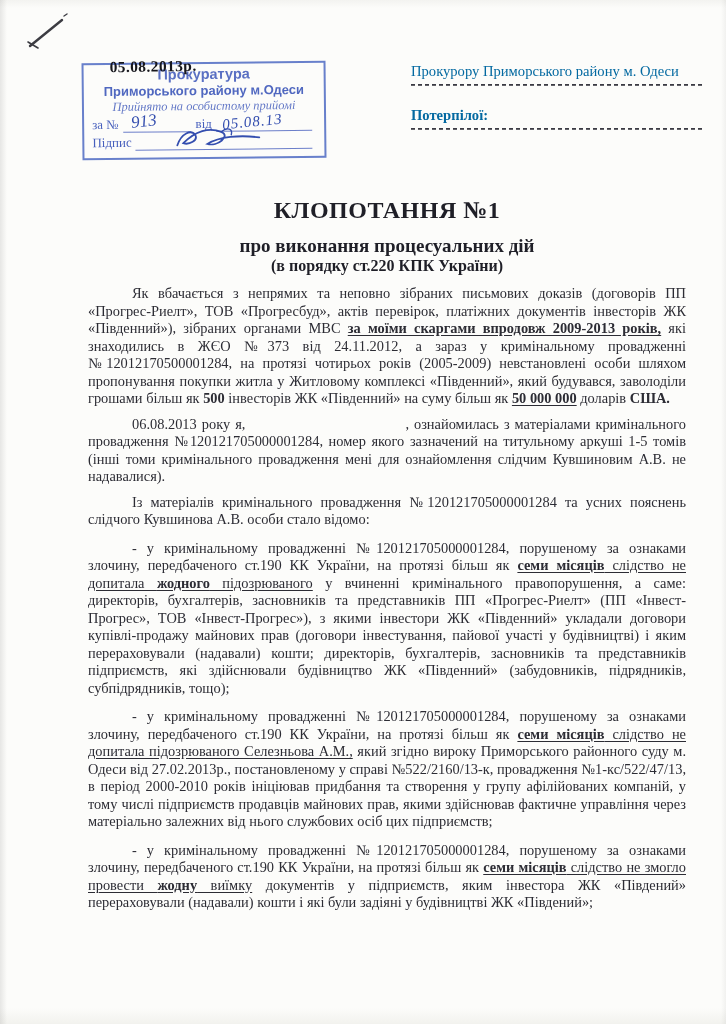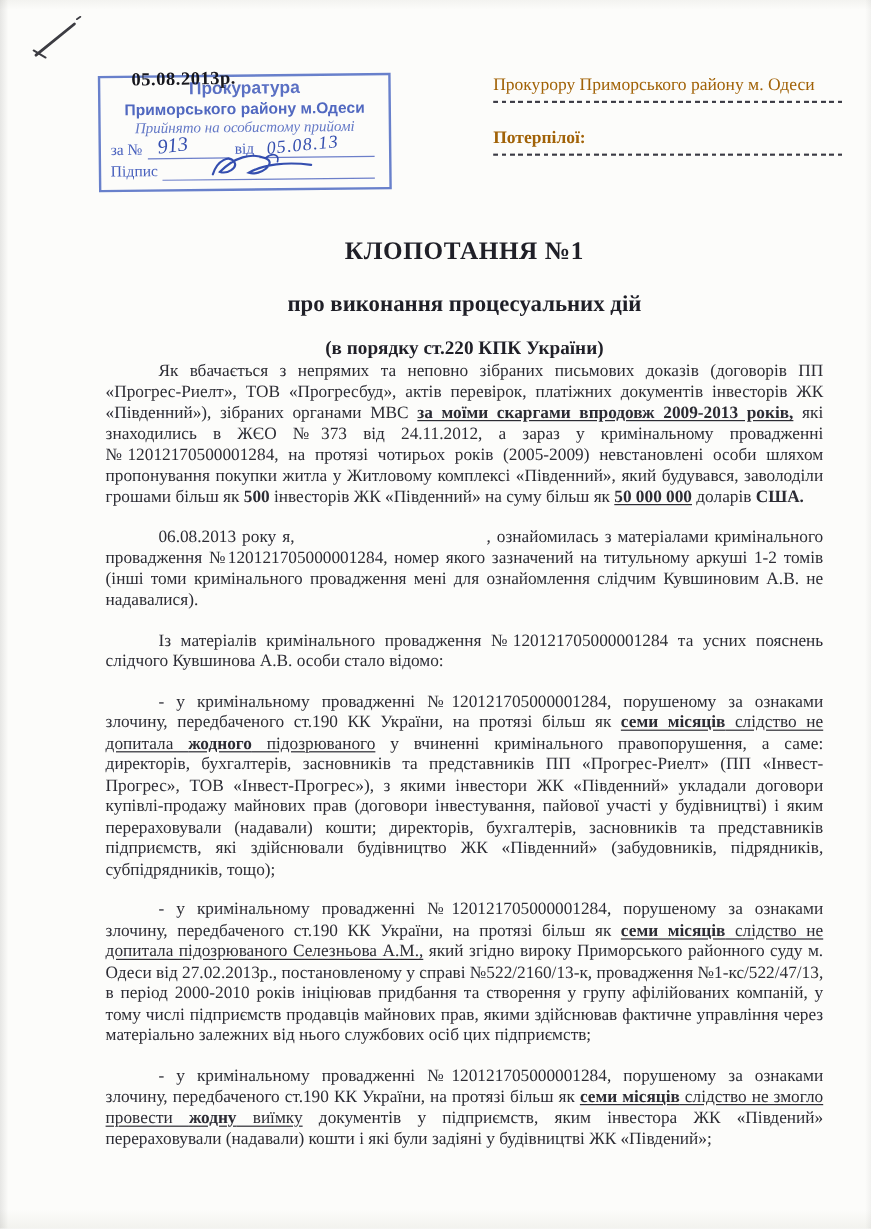--- a/index.html
+++ b/index.html
@@ -34,35 +34,35 @@
     font-size:12.5px;margin-top:1px;opacity:.8;}
   .stamp-row{display:flex;align-items:flex-end;margin:2px 8px 0 8px;
     font-family:"Liberation Serif", serif;font-size:13px;opacity:.95;}
   .stamp-blank{flex:1;border-bottom:1.5px solid rgba(62,88,186,.8);position:relative;height:15px;margin:0 4px;}
   .hw{position:absolute;bottom:0;font-family:"Liberation Serif", serif;font-style:italic;
     color:#2a45ab;white-space:nowrap;}
   .hw-num{left:8px;font-size:17px;transform:rotate(-6deg);}
   .hw-date{left:6px;font-size:15px;transform:rotate(-5deg);letter-spacing:1px;}
   .sig-svg{position:absolute;left:12px;bottom:-4px;}
   
-  .addressee{position:absolute;left:411px;top:62px;width:294px;font-size:14.6px;line-height:19px;color:#a16207;}
+  .addressee{position:absolute;left:411px;top:62px;width:294px;font-size:14.6px;line-height:19px;color:#0369a1;}
   .addr-name{font-weight:bold;}
   .dash-line{height:3px;margin:2px 0 5px 0;
     background:repeating-linear-gradient(90deg,#3b3b44 0 4px,transparent 4px 7px);
     background-size:100% 1.8px;background-position:0 bottom;background-repeat:no-repeat;}
   .addr-victim{font-weight:bold;margin-top:20px;}
   
   .title-block{position:absolute;left:88px;top:197px;width:598px;text-align:center;color:#1f1f27;}
-  .title-l1{font-size:21px;font-weight:bold;letter-spacing:.5px;}
-  .title-l2{font-size:19px;font-weight:bold;margin-top:21px;}
-  .title-l3{font-size:16px;font-weight:bold;margin-top:17px;}
+  .title-l1{font-size:24px;font-weight:bold;letter-spacing:.5px;}
+  .title-l2{font-size:19px;font-weight:bold;margin-top:11px;}
+  .title-l3{font-size:16px;font-weight:bold;margin-top:0;}
   
   .doc-body{position:absolute;left:88px;top:285px;width:598px;
     font-size:14.4px;line-height:17.5px;text-align:justify;color:#2c2c34;}
-  .para{text-indent:44px;margin:16px 0 8px 0;}
+  .para{text-indent:44px;margin:0 0 8px 0;}
   .para.sp{margin-bottom:11px;}
   .para span{text-underline-offset:2px;}
 </style>
 </head>
 <body>
 
 <div class="edge-shade"></div>
 
 <svg class="corner-mark" width="60" height="48" viewBox="0 0 60 48">
   <path d="M12 40 L44 14" stroke="#3c3c42" stroke-width="2.4" fill="none" stroke-linecap="round"></path>
@@ -104,18 +104,18 @@
 </div>
 
 <div class="title-block">
   <div class="title-l1">КЛОПОТАННЯ №1</div>
   <div class="title-l2">про виконання процесуальних дій</div>
   <div class="title-l3">(в порядку ст.220 КПК України)</div>
 </div>
 
 <div class="doc-body">
   <div class="para"><span>Як вбачається з непрямих та неповно зібраних письмових доказів (договорів ПП «Прогрес-Риелт», ТОВ «Прогресбуд», актів перевірок, платіжних документів інвесторів ЖК «Південний»), зібраних органами МВС </span><span style="font-weight: bold; text-decoration: underline;">за моїми скаргами впродовж 2009-2013 років,</span><span> які знаходились в ЖЄО №373 від 24.11.2012, а зараз у кримінальному провадженні №12012170500001284, на протязі чотирьох років (2005-2009) невстановлені особи шляхом пропонування покупки житла у Житловому комплексі «Південний», який будувався, заволоділи грошами більш як </span><span style="font-weight: bold;">500</span><span> інвесторів ЖК «Південний» на суму більш як </span><span style="font-weight: bold; text-decoration: underline;">50 000 000</span><span> доларів </span><span style="font-weight: bold;">США.</span></div>
-  <div class="para"><span>06.08.2013 року я,</span><span style="display: inline-block; width: 160px;"></span><span>, ознайомилась з матеріалами кримінального провадження №120121705000001284, номер якого зазначений на титульному аркуші 1-2 томів (інші томи кримінального провадження мені для ознайомлення слідчим Кувшиновим А.В. не надавалися).</span></div>
+  <div class="para"><span>06.08.2013 року я,</span><span style="display: inline-block; width: 160px;"></span><span>, ознайомилась з матеріалами кримінального провадження №120121705000001284, номер якого зазначений на титульному аркуші 1-5 томів (інші томи кримінального провадження мені для ознайомлення слідчим Кувшиновим А.В. не надавалися).</span></div>
   <div class="para sp"><span>Із матеріалів кримінального провадження №120121705000001284 та усних пояснень слідчого Кувшинова А.В. особи стало відомо:</span></div>
   <div class="para sp"><span>- у кримінальному провадженні №120121705000001284, порушеному за ознаками злочину, передбаченого ст.190 КК України, на протязі більш як </span><span style="font-weight: bold; text-decoration: underline;">семи місяців</span><span style="text-decoration: underline;"> слідство не допитала </span><span style="font-weight: bold; text-decoration: underline;">жодного</span><span style="text-decoration: underline;"> підозрюваного</span><span> у вчиненні кримінального правопорушення, а саме: директорів, бухгалтерів, засновників та представників ПП «Прогрес-Риелт» (ПП «Інвест-Прогрес», ТОВ «Інвест-Прогрес»), з якими інвестори ЖК «Південний» укладали договори купівлі-продажу майнових прав (договори інвестування, пайової участі у будівництві) і яким перераховували (надавали) кошти; директорів, бухгалтерів, засновників та представників підприємств, які здійснювали будівництво ЖК «Південний» (забудовників, підрядників, субпідрядників, тощо);</span></div>
   <div class="para sp"><span>- у кримінальному провадженні №120121705000001284, порушеному за ознаками злочину, передбаченого ст.190 КК України, на протязі більш як </span><span style="font-weight: bold; text-decoration: underline;">семи місяців</span><span style="text-decoration: underline;"> слідство не допитала підозрюваного Селезньова А.М.,</span><span> який згідно вироку Приморського районного суду м. Одеси від 27.02.2013р., постановленому у справі №522/2160/13-к, провадження №1-кс/522/47/13, в період 2000-2010 років ініціював придбання та створення у групу афілійованих компаній, у тому числі підприємств продавців майнових прав, якими здійснював фактичне управління через матеріально залежних від нього службових осіб цих підприємств;</span></div>
   <div class="para"><span>- у кримінальному провадженні №120121705000001284, порушеному за ознаками злочину, передбаченого ст.190 КК України, на протязі більш як </span><span style="font-weight: bold; text-decoration: underline;">семи місяців</span><span style="text-decoration: underline;"> слідство не змогло провести </span><span style="font-weight: bold; text-decoration: underline;">жодну</span><span style="text-decoration: underline;"> виїмку</span><span> документів у підприємств, яким інвестора ЖК «Південий» перераховували (надавали) кошти і які були задіяні у  будівництві ЖК «Південий»;</span></div>
 </div>
 
 </body></html>

